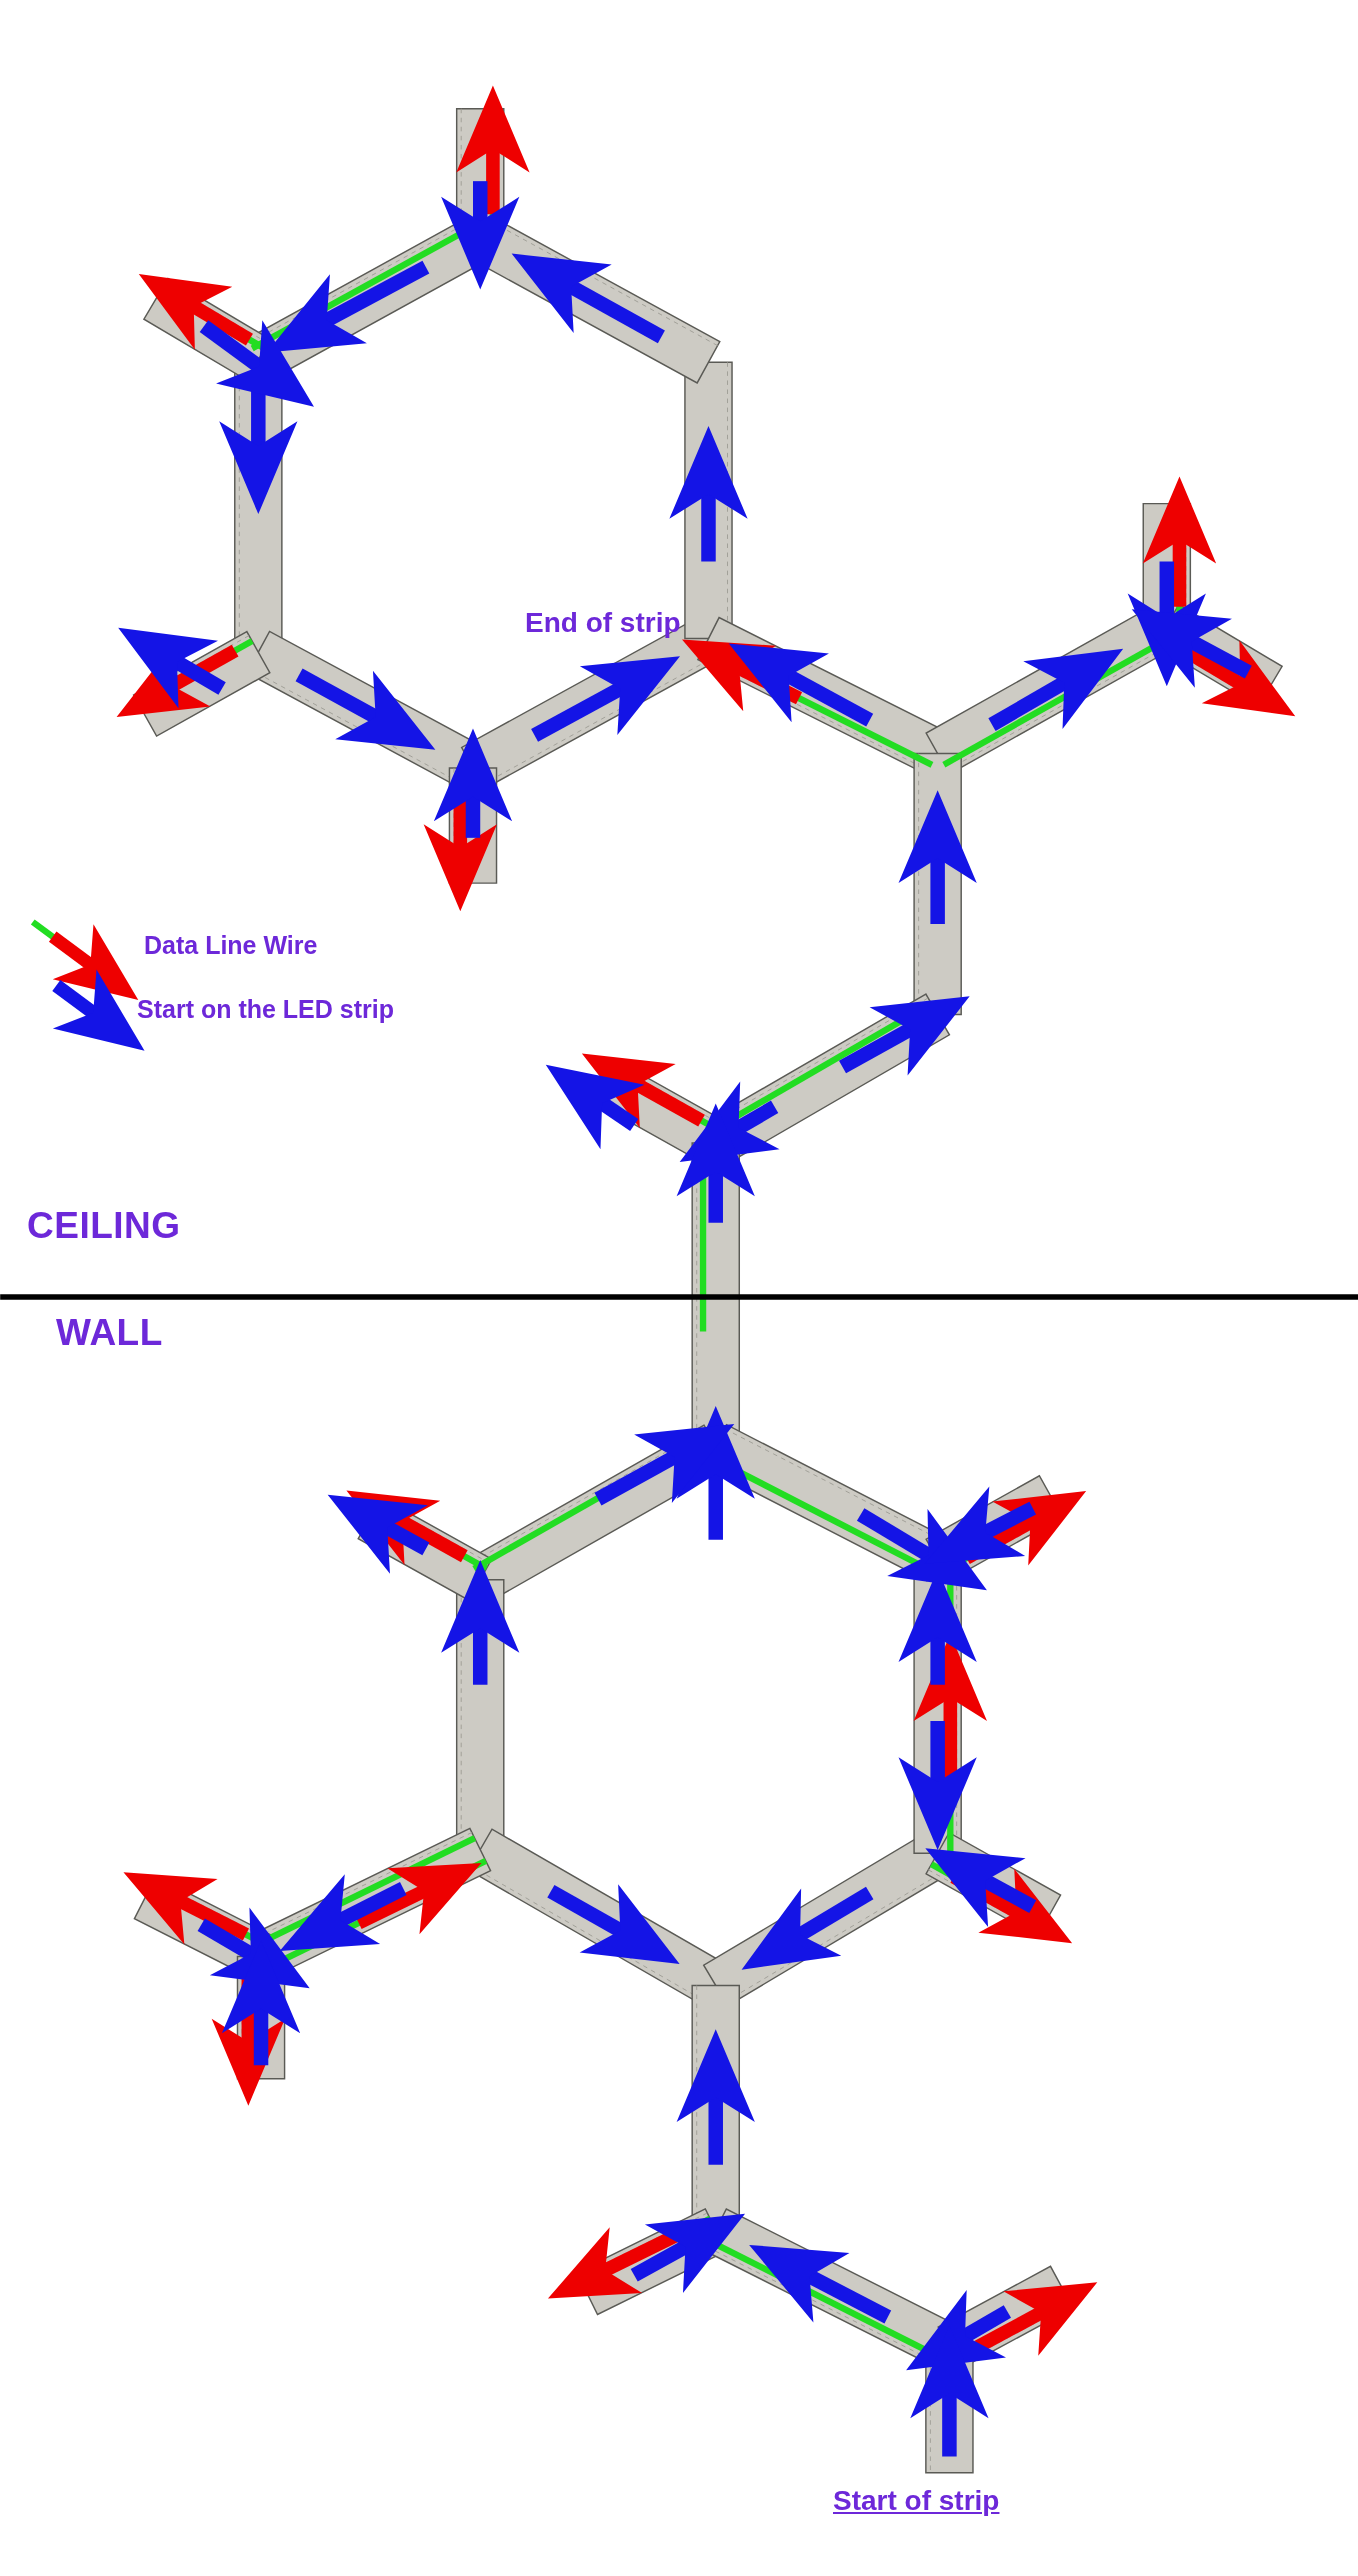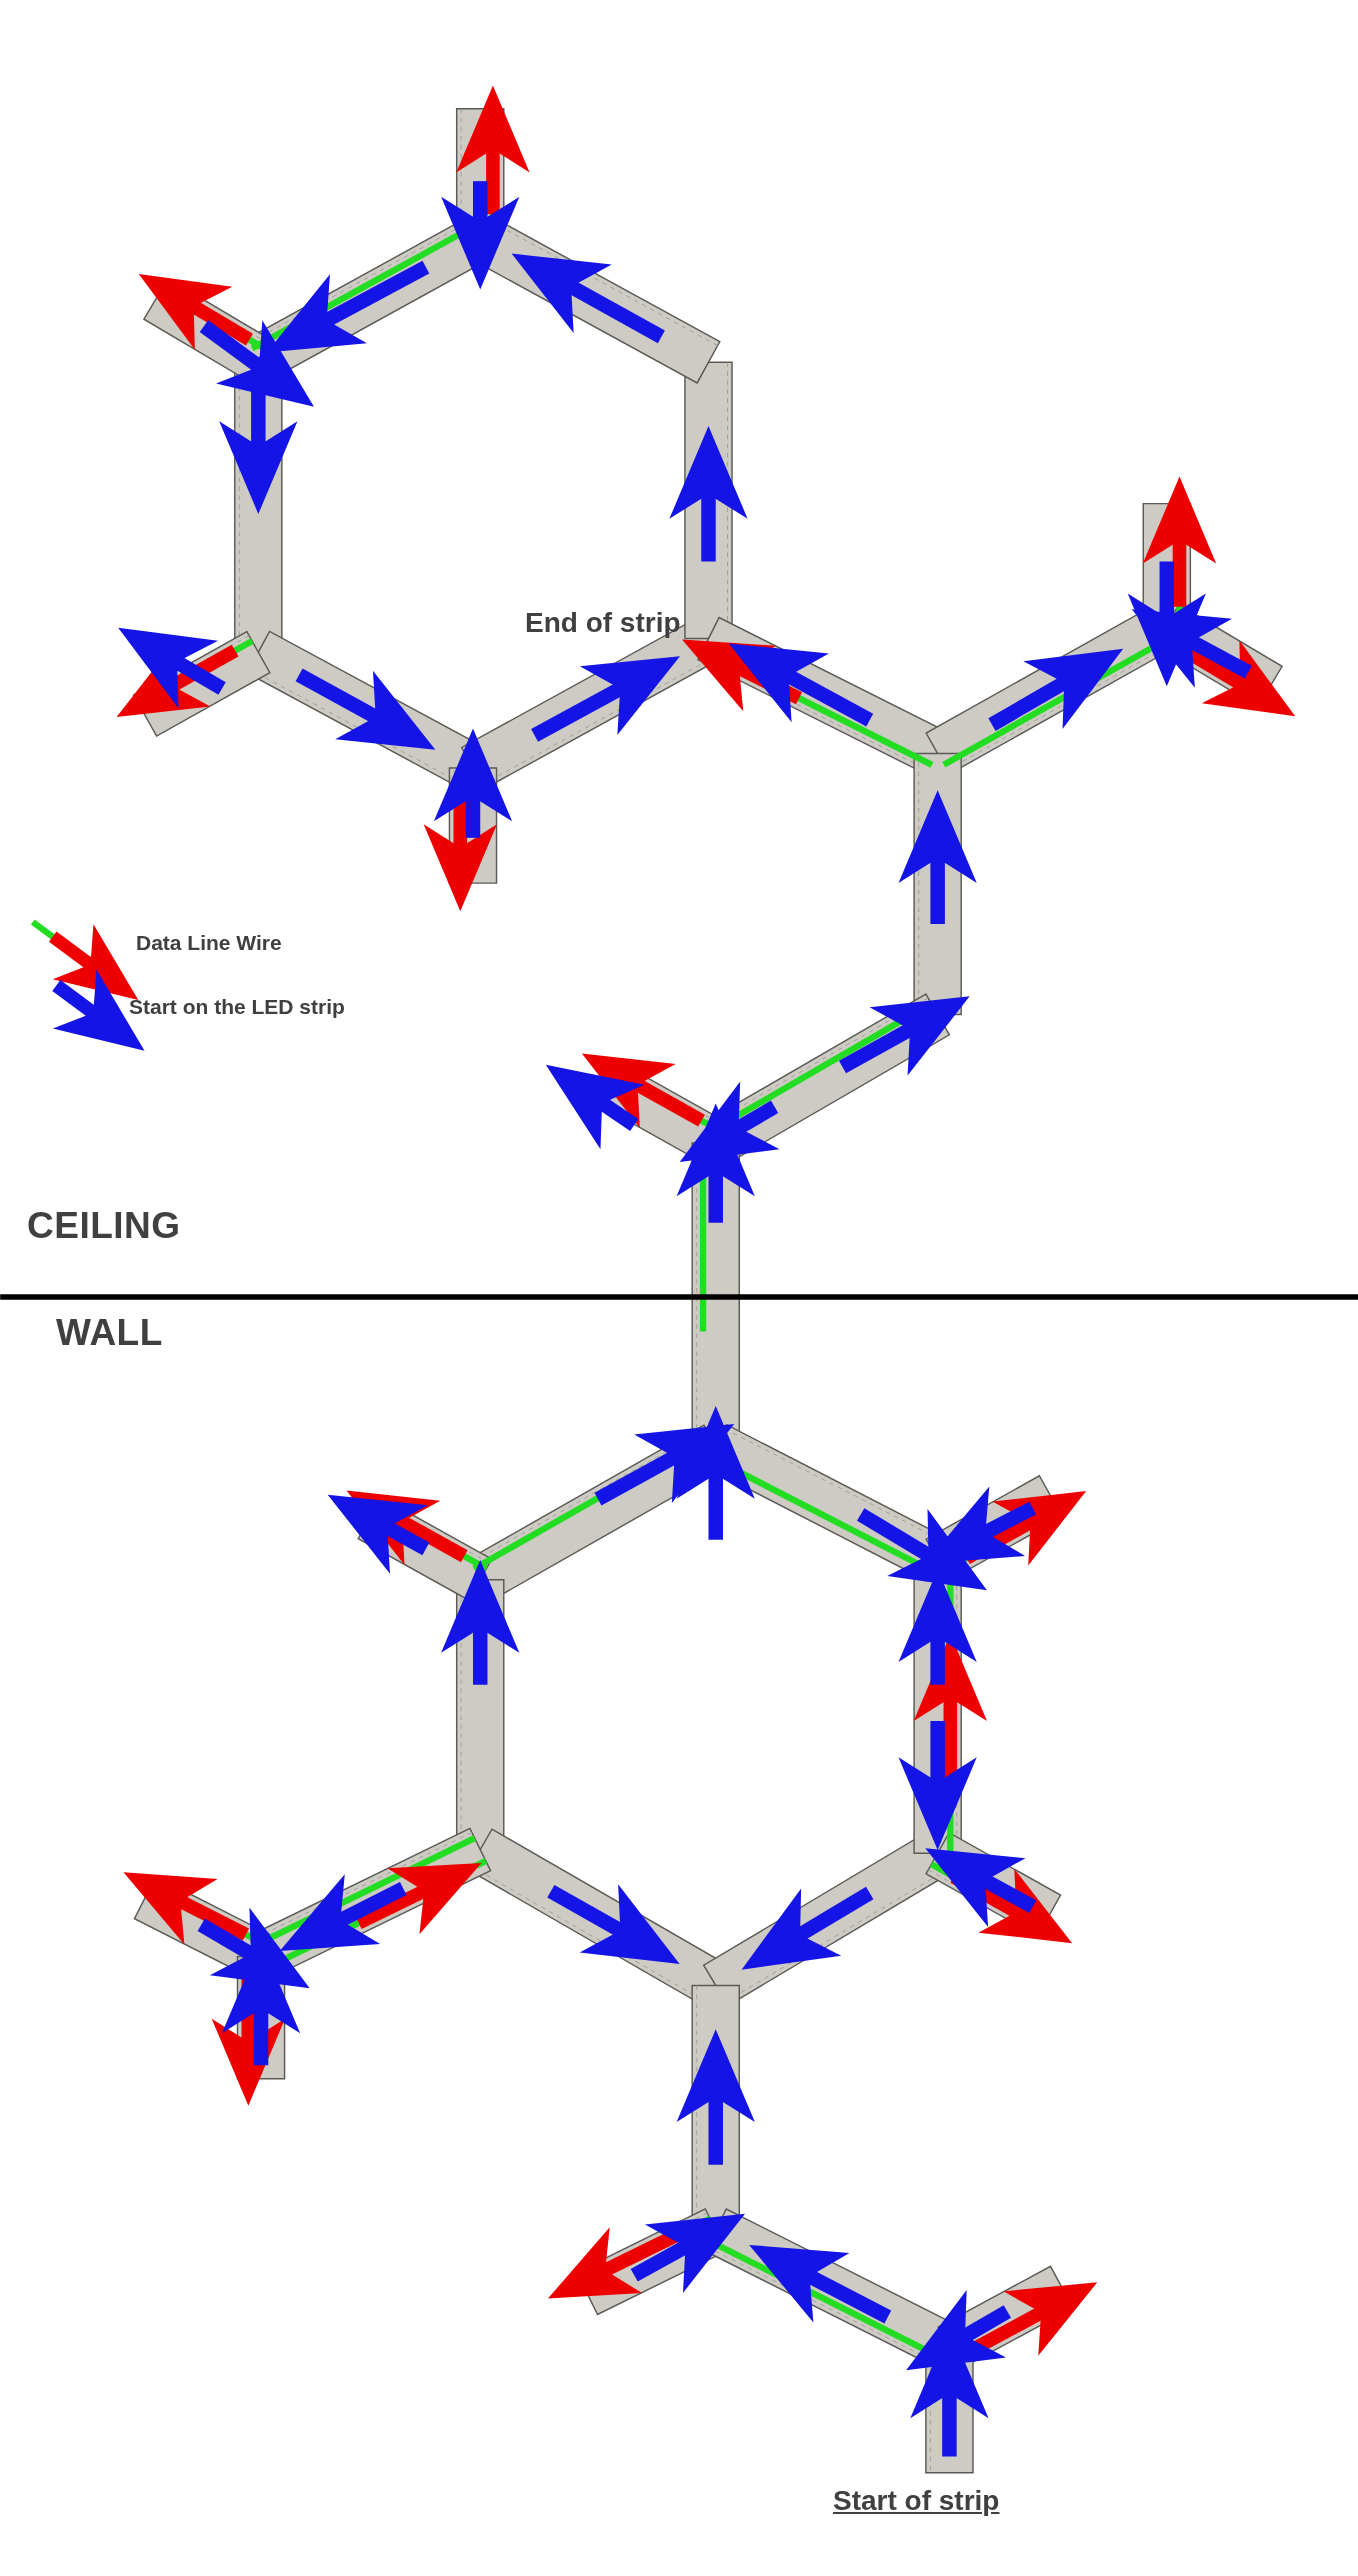--- a/index.html
+++ b/index.html
@@ -1,22 +1,22 @@
 <!DOCTYPE html>
 <html style="font-size:14.5px"><head>
 <meta charset="utf-8">
 <style>
   html,body{margin:0;padding:0;background:#ffffff;}
   body{width:1359px;height:2576px;font-family:"Liberation Sans",sans-serif;position:relative;overflow:hidden;}
   #stage{position:absolute;left:0;top:0;width:1359px;height:2576px;}
   svg{display:block;}
-  .lbl{position:absolute;font-family:"Liberation Sans",sans-serif;color:#404040;white-space:nowrap;}
+  .lbl{position:absolute;font-family:"Liberation Sans",sans-serif;color:#6d28d9;white-space:nowrap;}
   .lbl-big{font-size:37px;font-weight:bold;letter-spacing:0.5px;text-align:right;}
   .lbl-mid{font-size:28px;font-weight:bold;}
-  .lbl-leg{font-size:21px;font-weight:bold;}
+  .lbl-leg{font-size:25px;font-weight:bold;margin-left:8px;}
 </style>
 </head>
 <body>
 
 <div id="stage">
   <svg id="canvas" width="1359" height="2576" viewBox="0 0 1500 2844" xmlns="http://www.w3.org/2000/svg">
     <defs>
       <marker id="m-red" markerWidth="7" markerHeight="7" refX="3.0" refY="3.0" orient="auto">
         <path d="M0.2,0.3 L6.6,3 L0.2,5.7 L1.9,3 Z" fill="#ee0000"></path>
       </marker>

